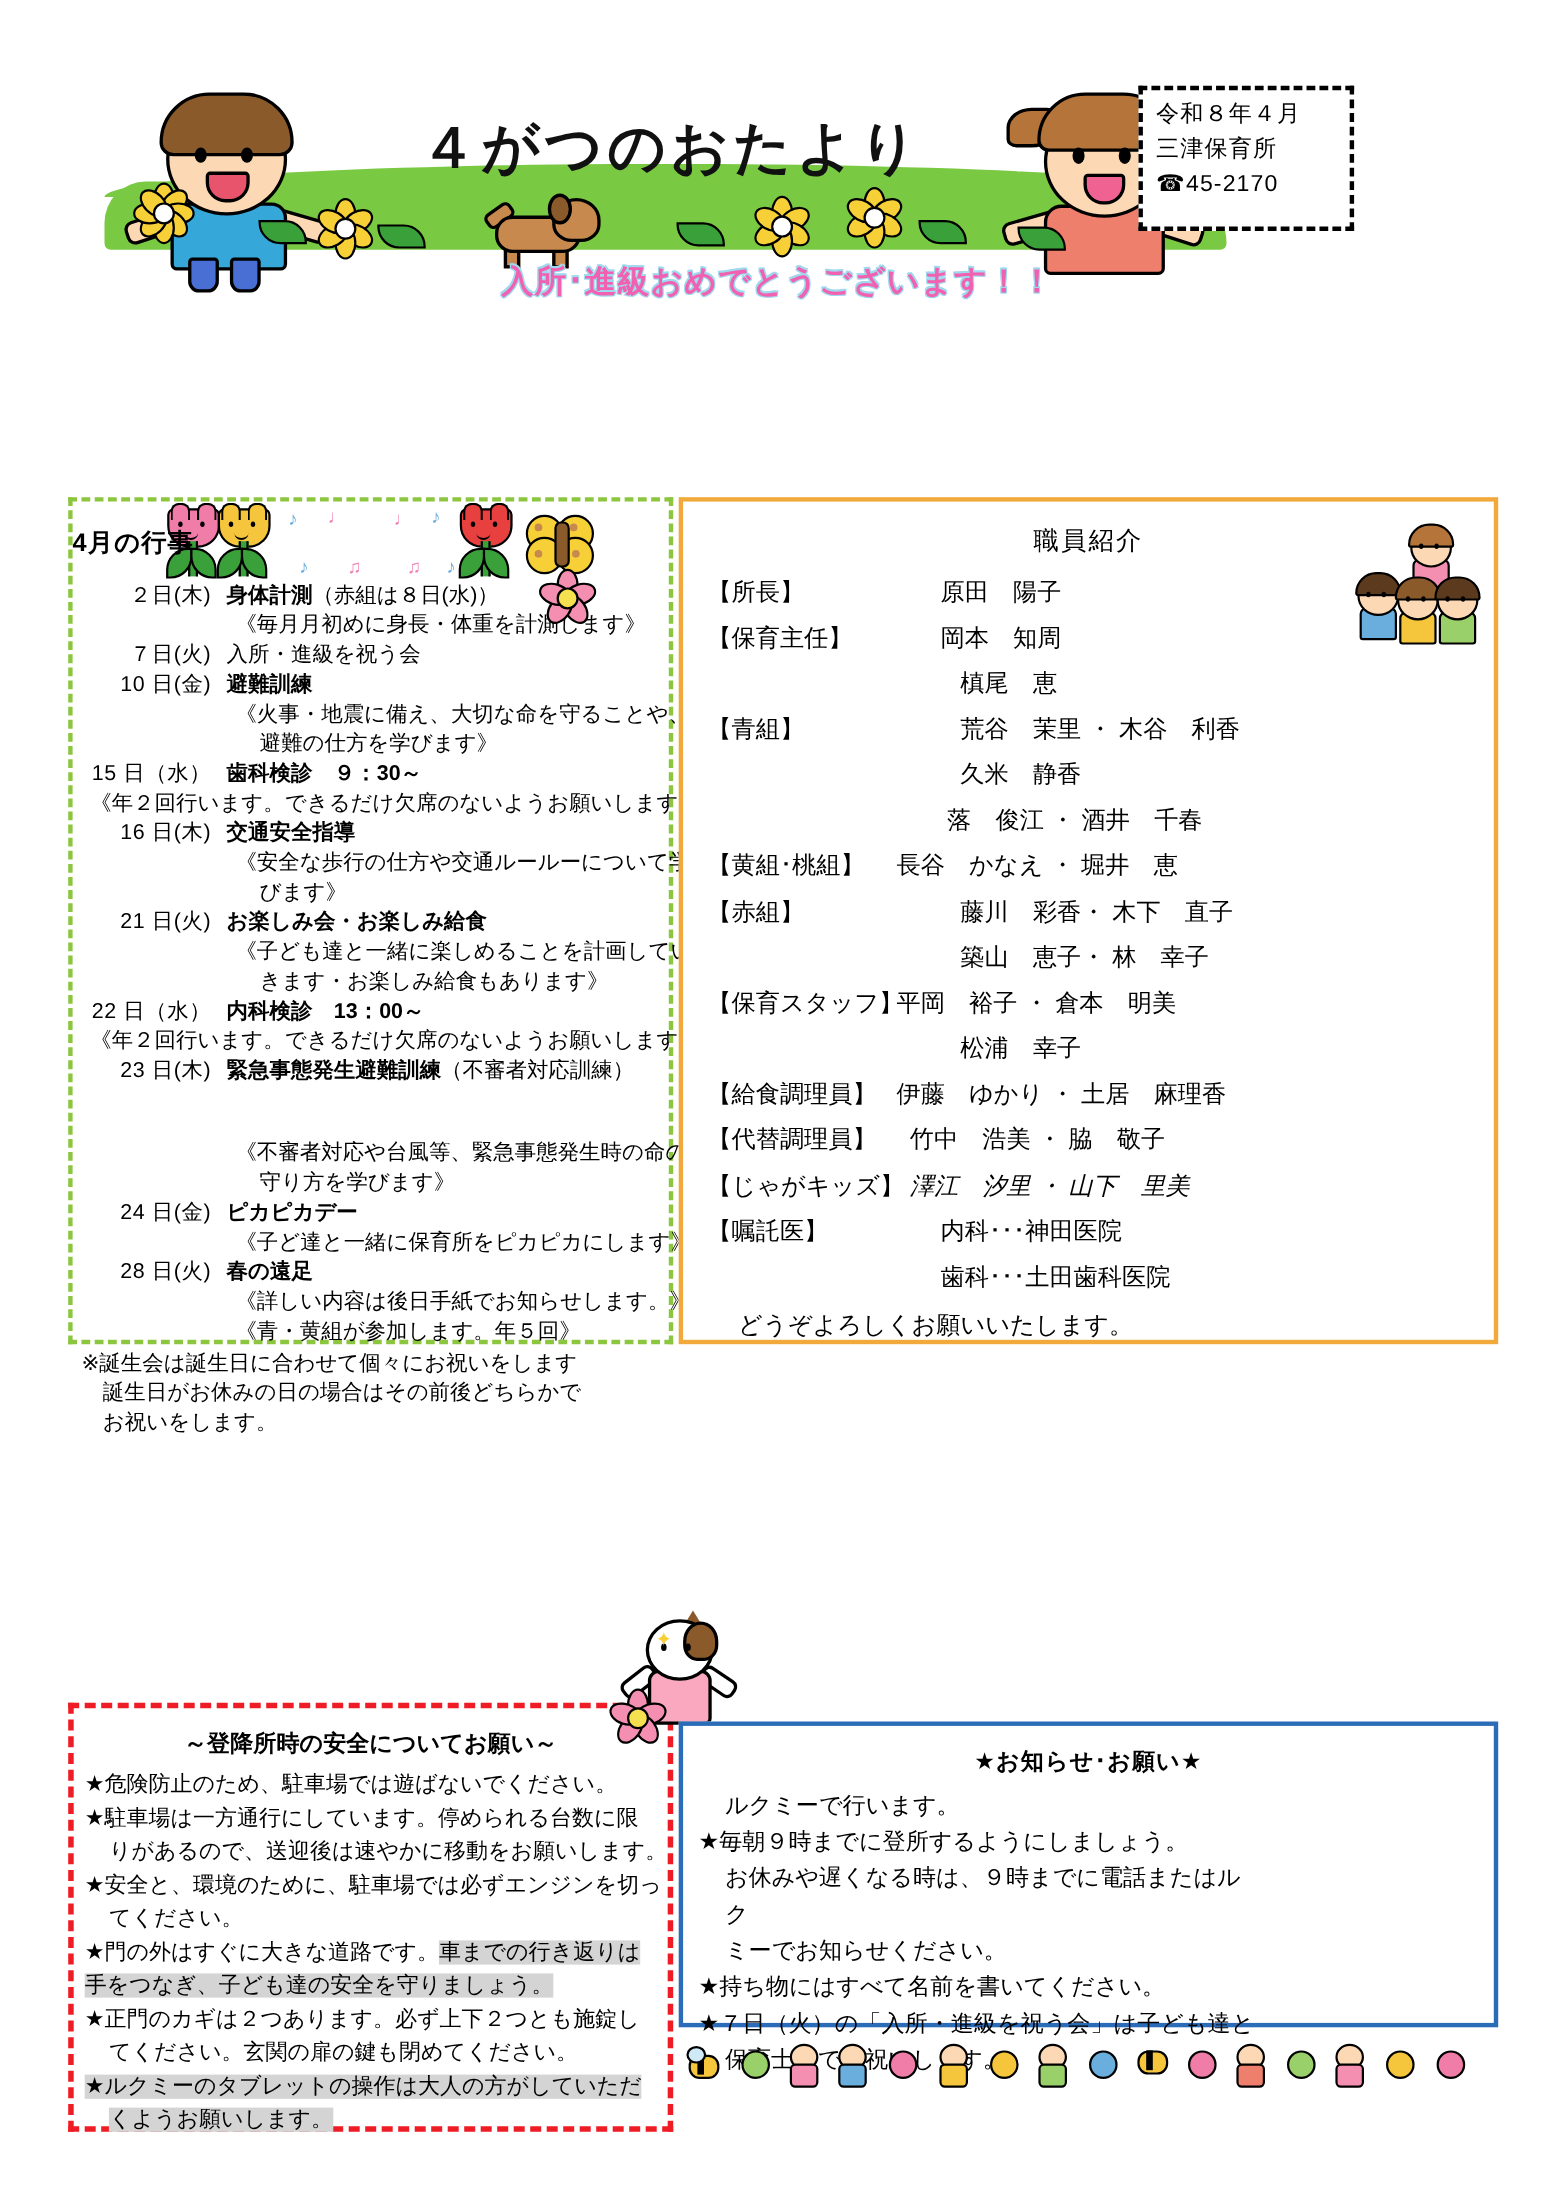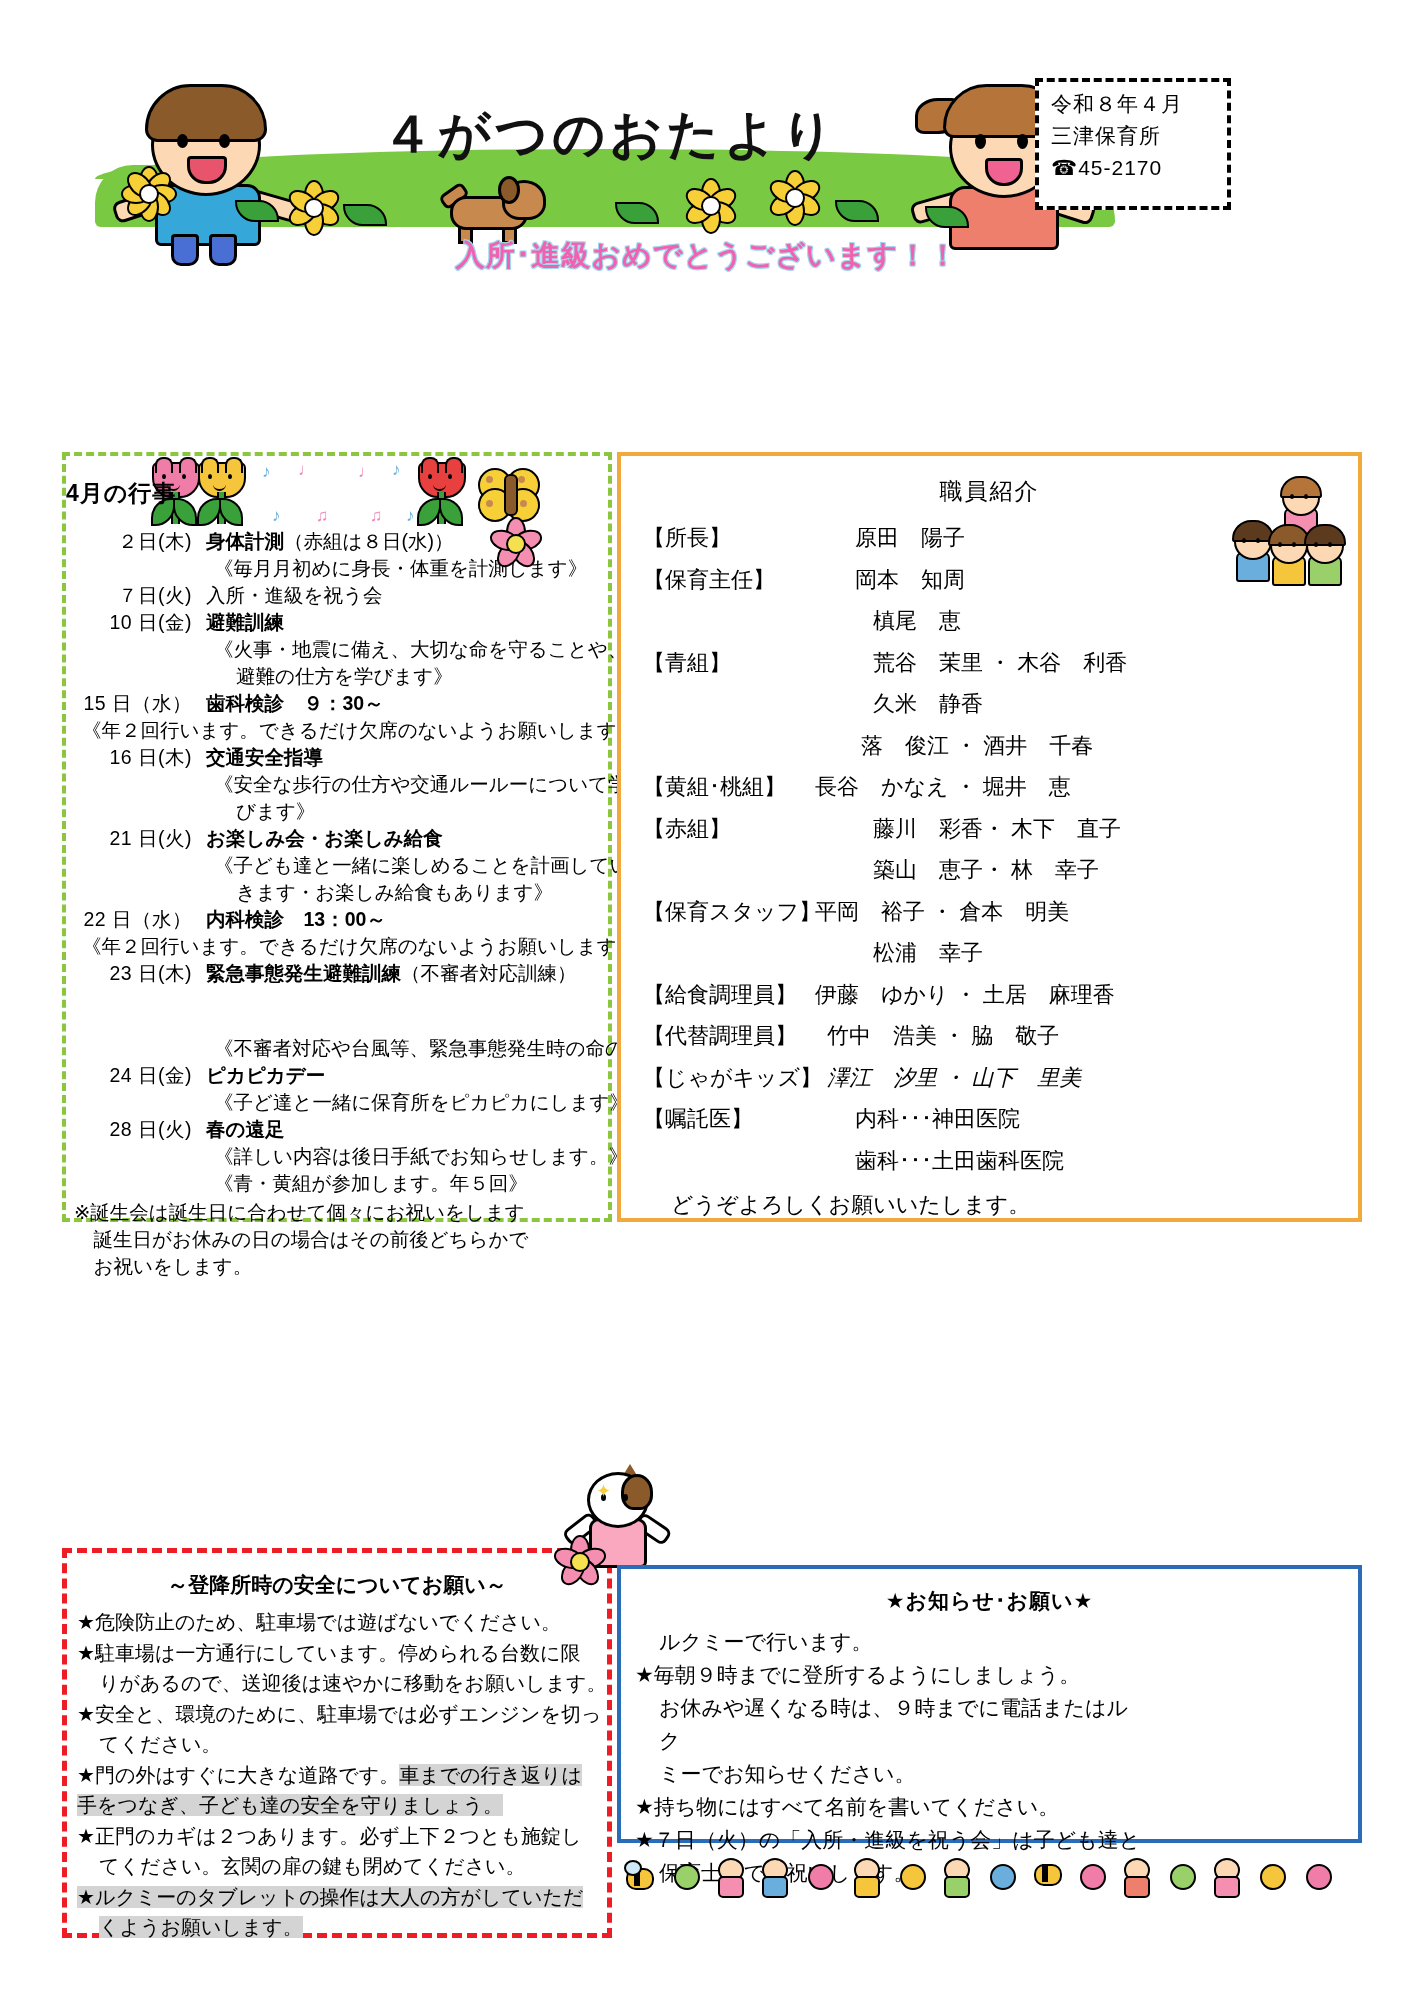--- a/index.html
+++ b/index.html
@@ -365,20 +365,21 @@
         <div class="ev-row"><span class="ev-date">16 日(木)</span><span class="ev-name">交通安全指導</span></div>
         <div class="ev-desc" style="padding-left: 140px;">《安全な歩行の仕方や交通ルールーについて学</div>
         <div class="ev-desc" style="padding-left: 162px;">びます》</div>
         <div class="ev-row"><span class="ev-date">21 日(火)</span><span class="ev-name">お楽しみ会・お楽しみ給食</span></div>
         <div class="ev-desc" style="padding-left: 140px;">《子ども達と一緒に楽しめることを計画してい</div>
         <div class="ev-desc" style="padding-left: 162px;">きます・お楽しみ給食もあります》</div>
         <div class="ev-row"><span class="ev-date">22 日（水）</span><span class="ev-name">内科検診　13：00～</span></div>
         <div class="ev-desc" style="padding-left: 8px;">《年２回行います。できるだけ欠席のないようお願いします》</div>
         <div class="ev-row"><span class="ev-date">23 日(木)</span><span class="ev-name">緊急事態発生避難訓練<span class="norm">（不審者対応訓練）</span></span></div>
         <div class="ev-desc" style="padding-left: 140px; margin-top: 48px;">《不審者対応や台風等、緊急事態発生時の命の</div>
+        <div class="ev-desc" style="padding-left: 162px;">守り方を学びます》</div>
         <div class="ev-row"><span class="ev-date">24 日(金)</span><span class="ev-name">ピカピカデー</span></div>
         <div class="ev-desc" style="padding-left: 140px;">《子ど達と一緒に保育所をピカピカにします》</div>
         <div class="ev-row"><span class="ev-date">28 日(火)</span><span class="ev-name">春の遠足</span></div>
         <div class="ev-desc" style="padding-left: 140px;">《詳しい内容は後日手紙でお知らせします。》</div>
         <div class="ev-desc" style="padding-left: 140px;">《青・黄組が参加します。年５回》</div>
       </div>
     <div class="ev-list" id="ev-foot" style="padding-top:2px;">
         <div class="ev-note">※誕生会は誕生日に合わせて個々にお祝いをします</div>
         <div class="ev-note">　誕生日がお休みの日の場合はその前後どちらかで</div>
         <div class="ev-note">　お祝いをします。</div>

